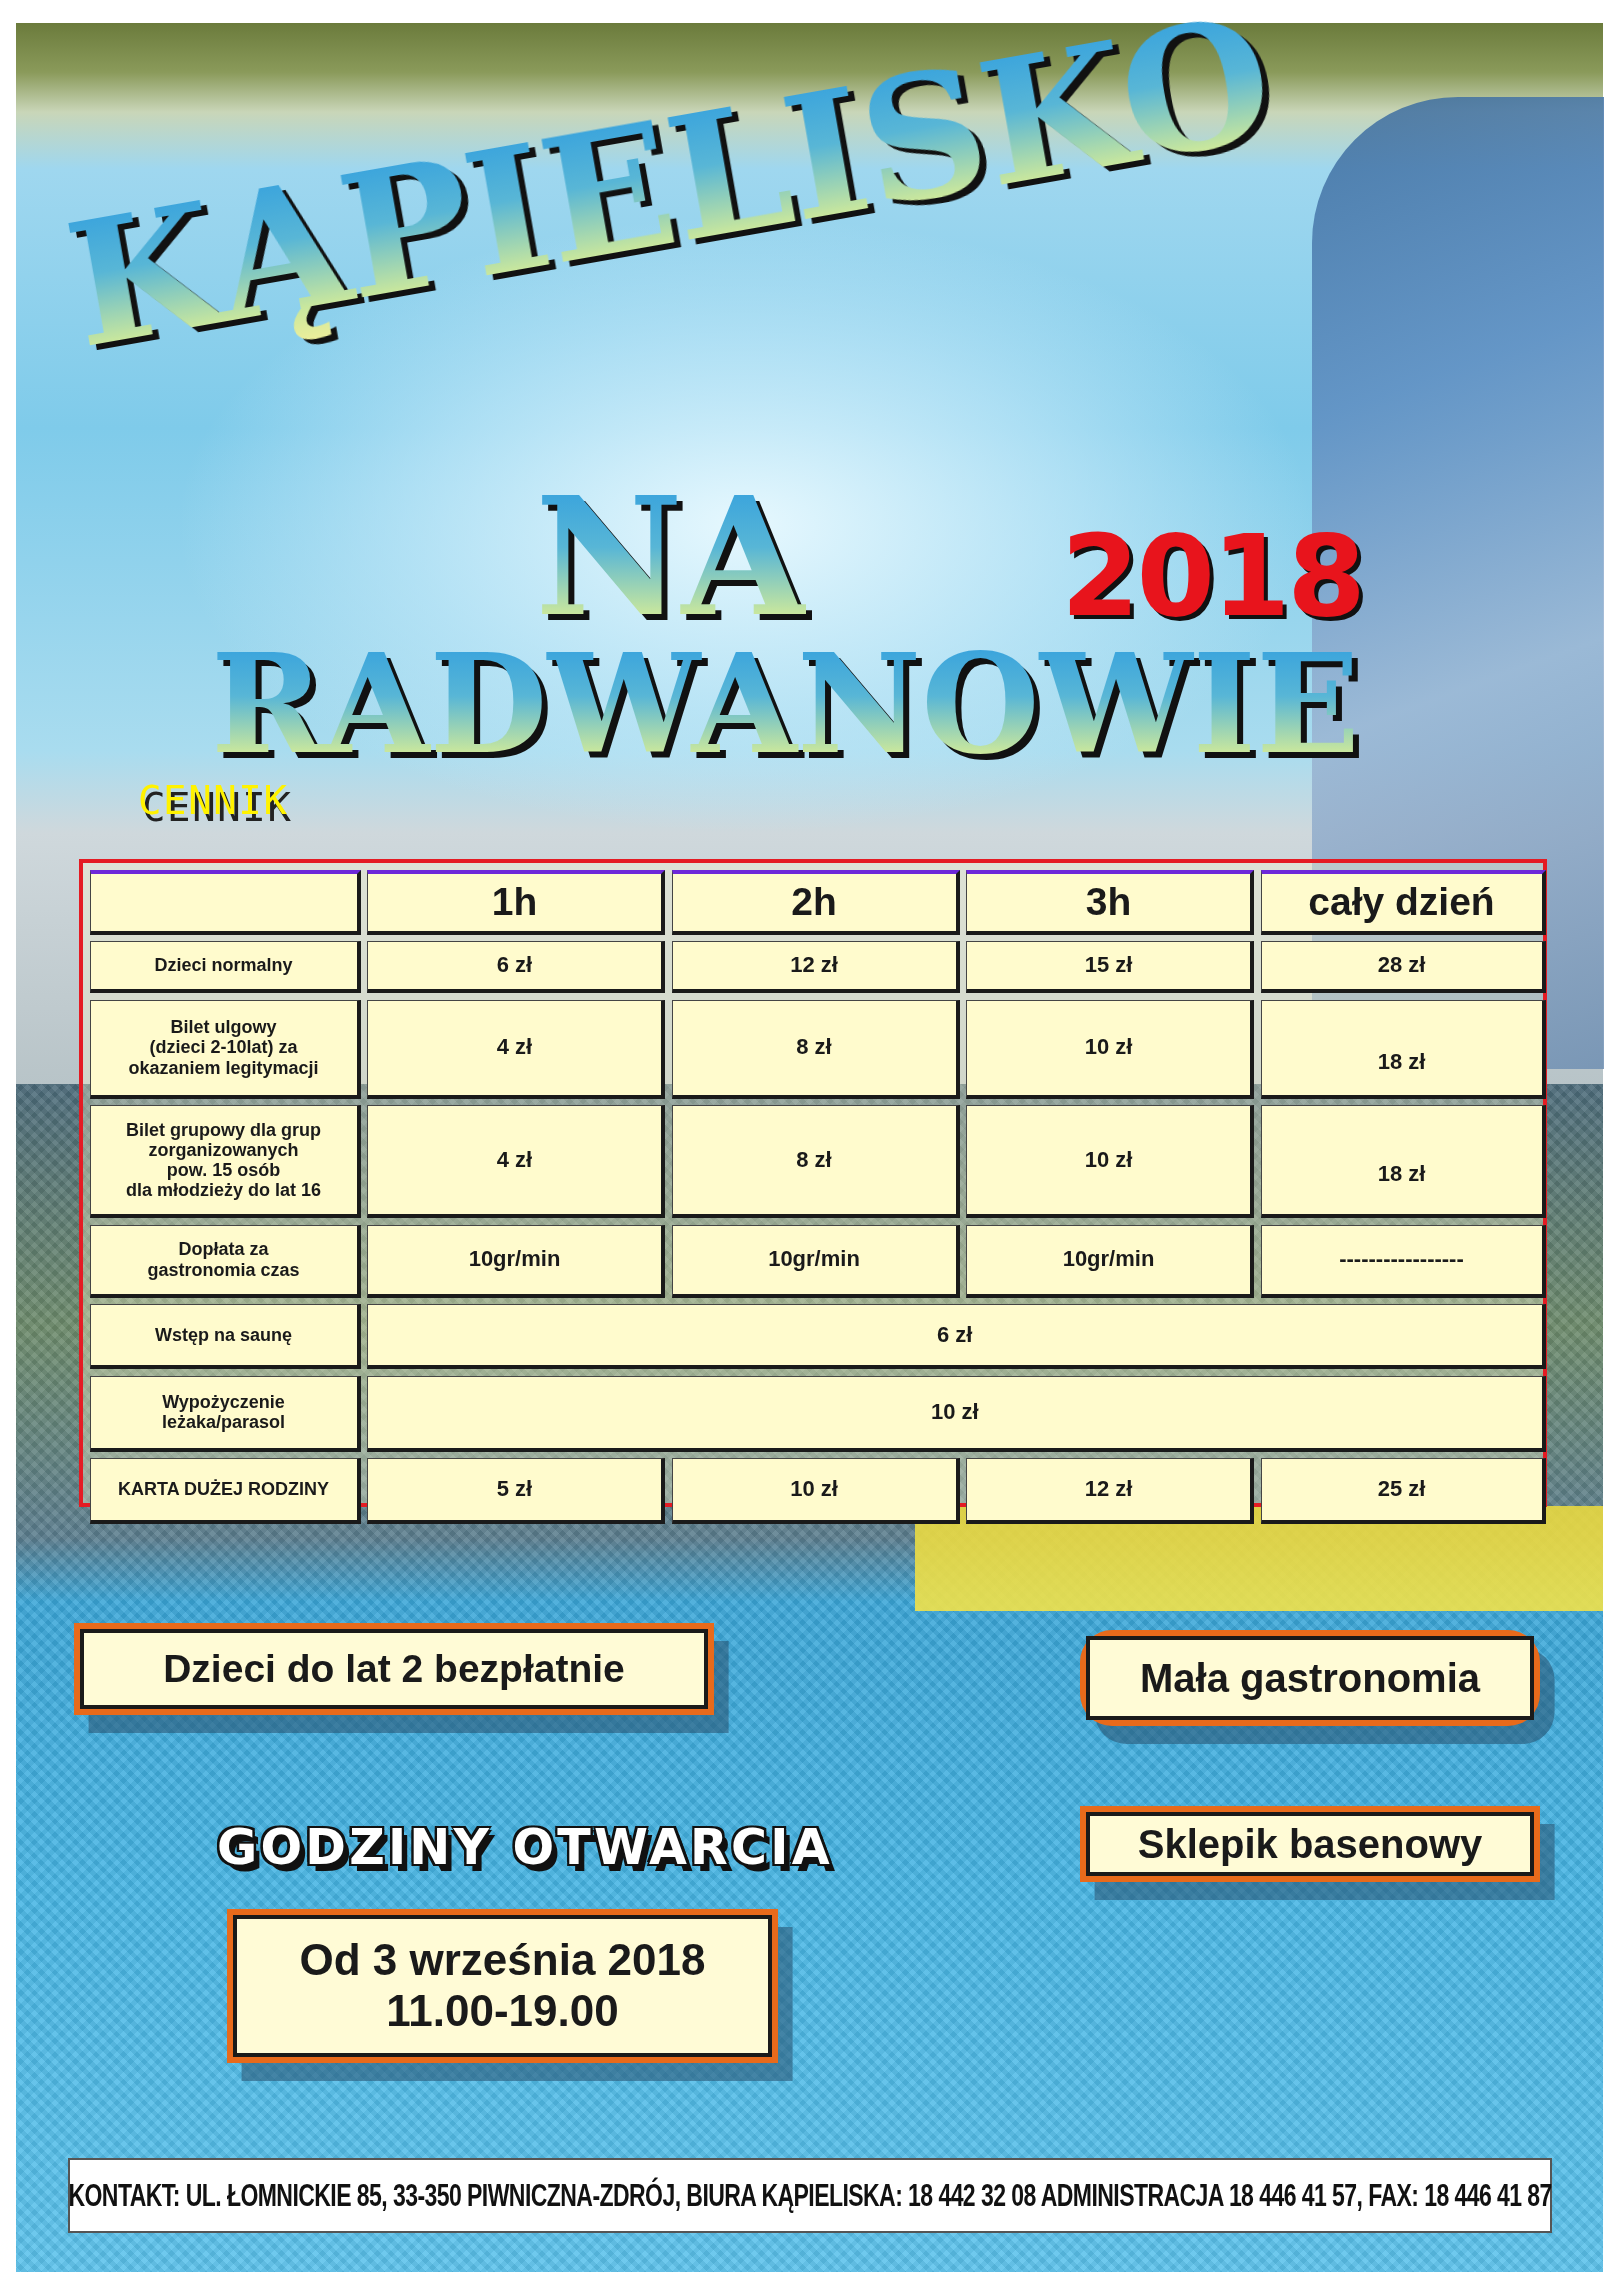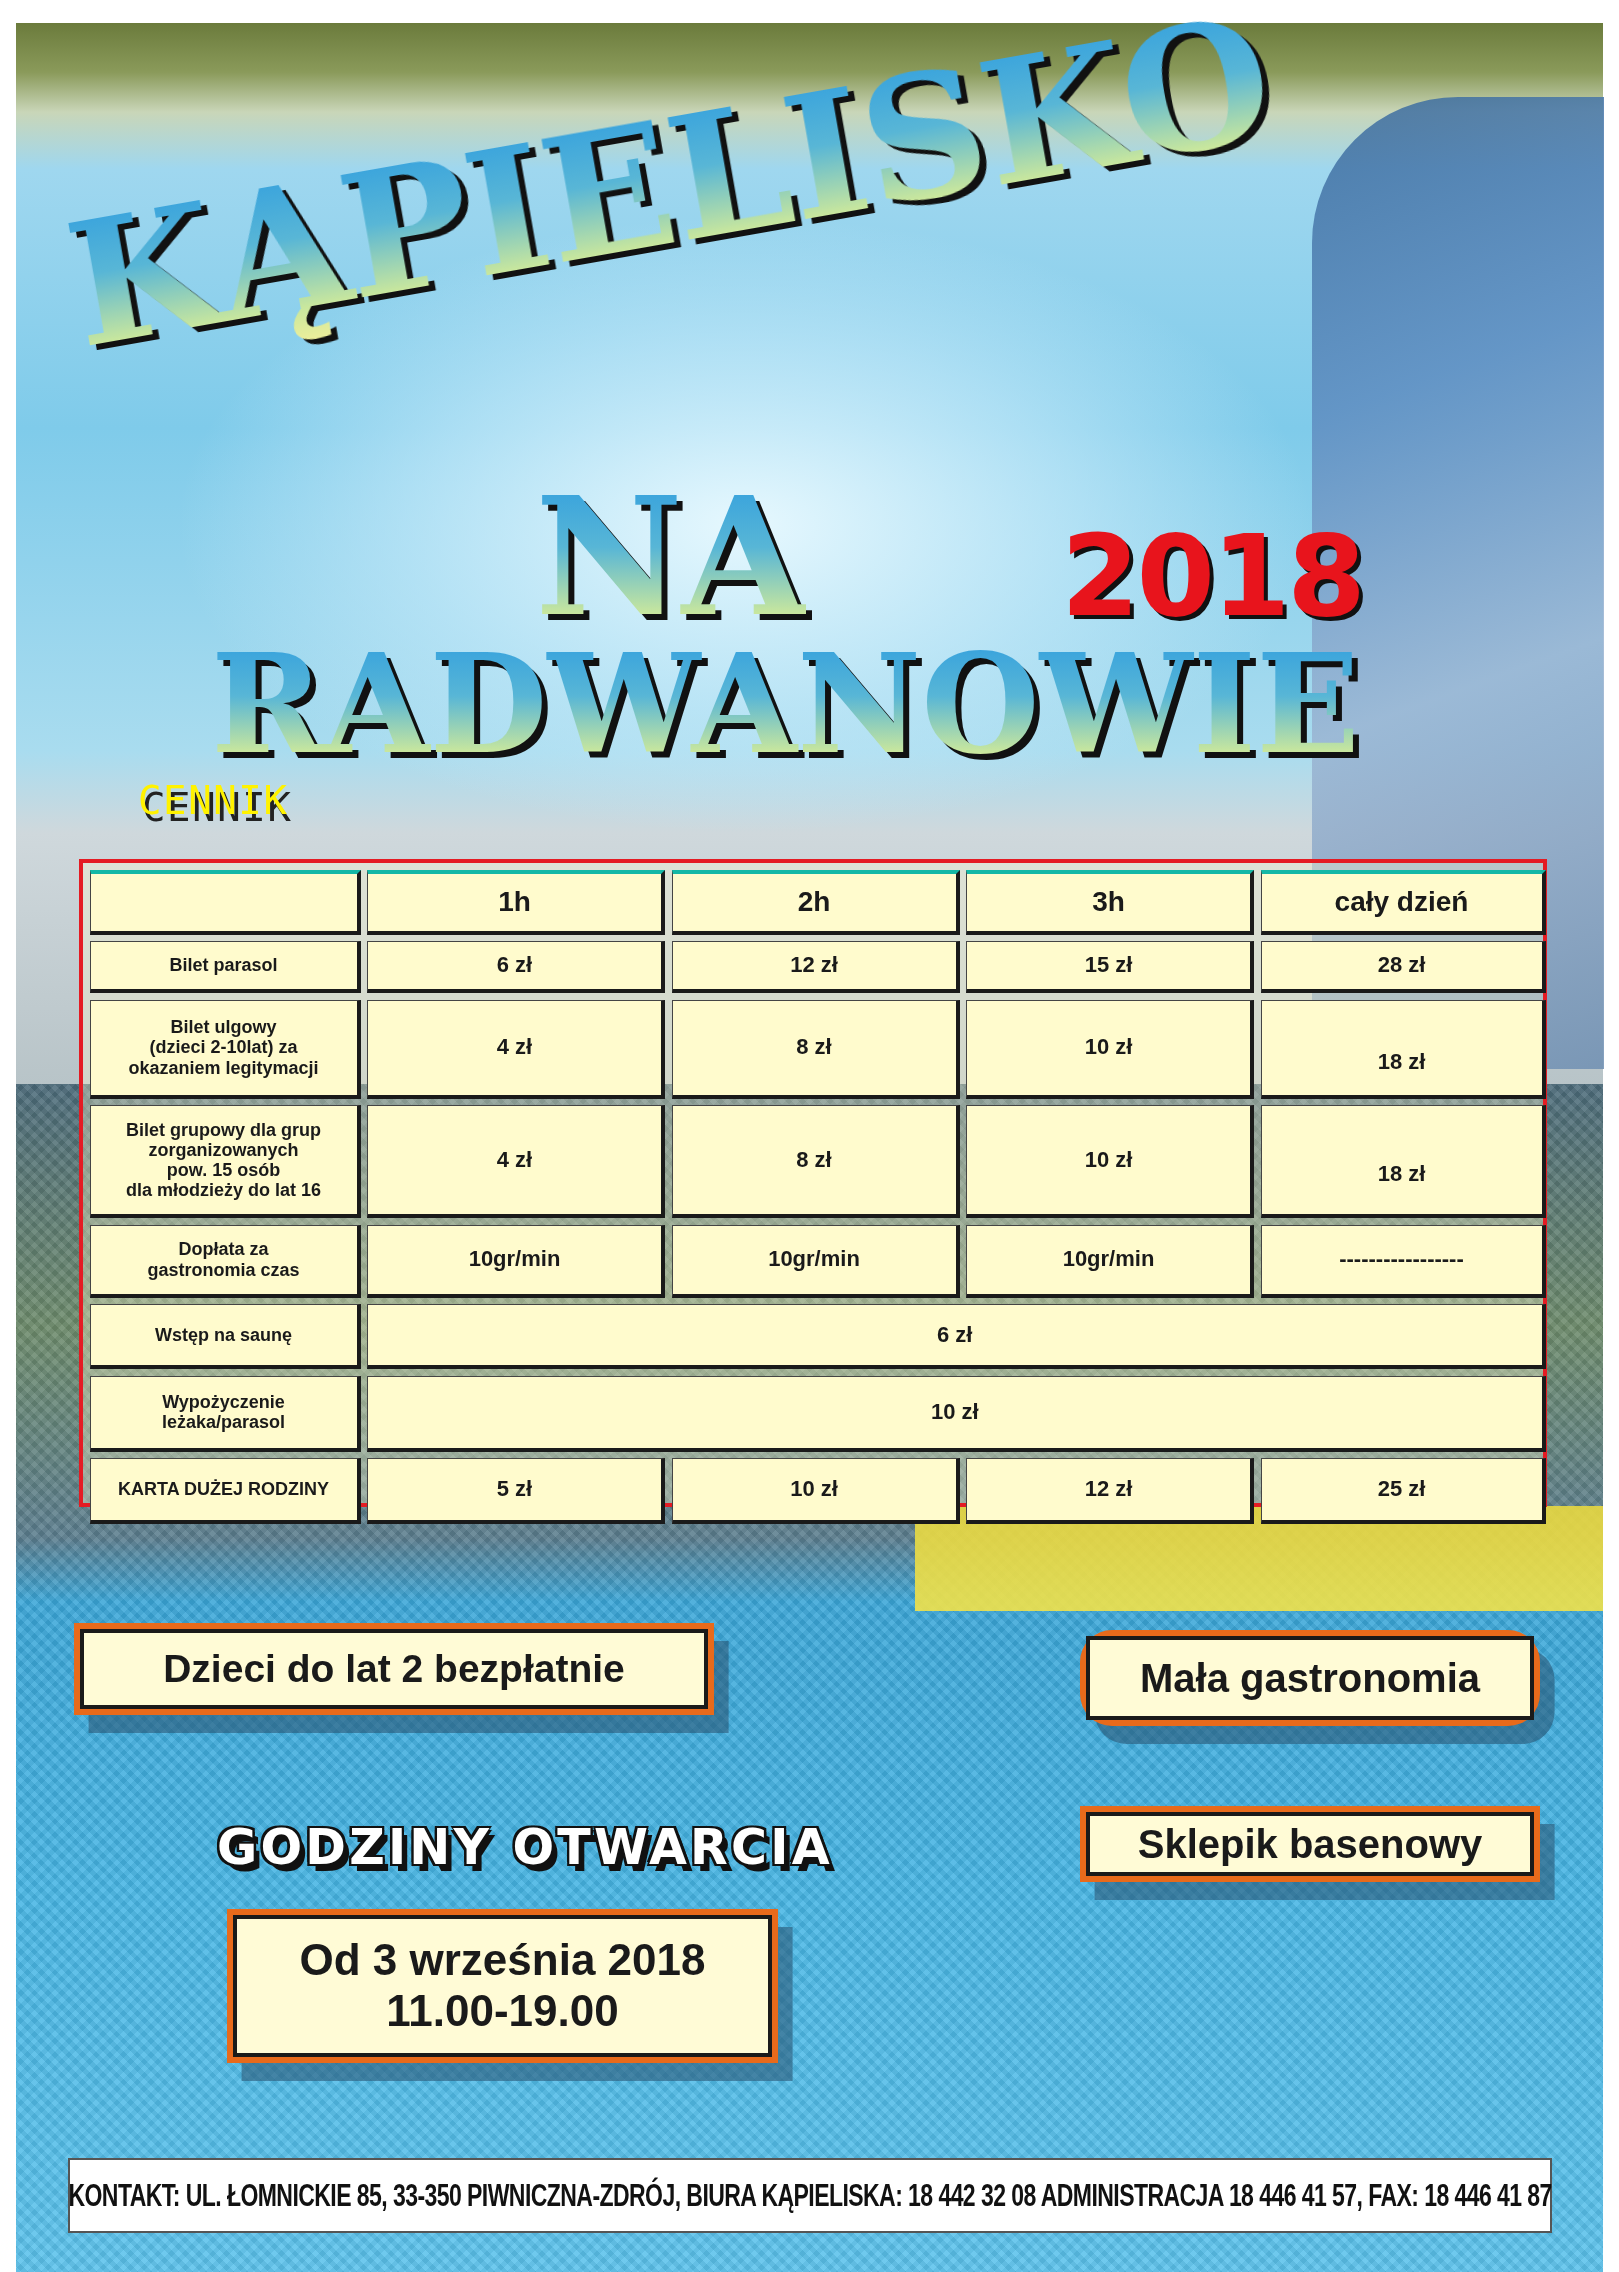--- a/index.html
+++ b/index.html
@@ -38,21 +38,21 @@
   
   .table-frame{position:absolute;left:79px;top:859px;width:1468px;height:648px;
     border:4.9px solid #e41b23;background:rgba(255,250,205,0.35);}
   .grid{position:absolute;left:6.5px;top:6.5px;right:6.5px;bottom:6.5px;display:grid;
     grid-template-columns:271px 298px 288px 288px 285px;
     grid-template-rows:65px 52px 99px 113px 73px 65px 76px 66px;
     gap:6.5px;}
   .cell{background:#fffbcd;border:1.6px solid #444;border-right:4px solid #1a1a1a;border-bottom:4px solid #1a1a1a;
     display:flex;align-items:center;justify-content:center;text-align:center;
     font-weight:bold;color:#1a1a1a;font-size:22px;line-height:1.12;padding:3.2px 6.5px;white-space:pre-line;}
-  .cell.hdr{font-size:28px;border-top:4px solid #14b8a6;}
+  .cell.hdr{font-size:39px;border-top:4px solid #6d28d9;}
   .cell.label{font-size:18px;}
   .cell.val{font-size:22px;}
   .cell.low{padding-top:32px;}
   .span4{grid-column:2 / span 4;}
 
   
   .box{position:absolute;background:#e86a1b;padding:5.7px;box-shadow:14.6px 18px 0 rgba(40,80,110,0.55);}
   .box-inner{background:#fffbd6;border:4.9px solid #1a1a1a;height:100%;display:flex;align-items:center;justify-content:center;
     font-weight:bold;color:#1a1a1a;text-align:center;line-height:1.15;}
   .b1{left:66px;top:1623px;width:640px;height:92px;margin-left:8px;}
@@ -90,21 +90,21 @@
 
 <div class="table-frame">
   <div class="grid">
 
     <div class="cell hdr"></div>
     <div class="cell hdr">1h</div>
     <div class="cell hdr">2h</div>
     <div class="cell hdr">3h</div>
     <div class="cell hdr">cały dzień</div>
 
-    <div class="cell label">Bilet parasol</div>
+    <div class="cell label">Dzieci normalny</div>
     <div class="cell val">6 zł</div>
     <div class="cell val">12 zł</div>
     <div class="cell val">15 zł</div>
     <div class="cell val">28 zł</div>
 
     <div class="cell label">Bilet ulgowy
 (dzieci 2-10lat) za
 okazaniem legitymacji</div>
     <div class="cell val">4 zł</div>
     <div class="cell val">8 zł</div>

